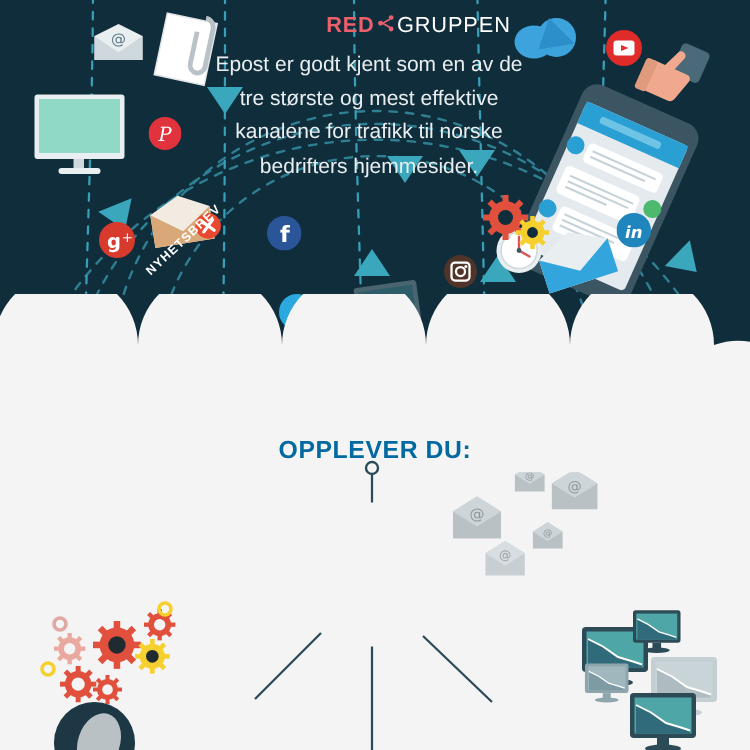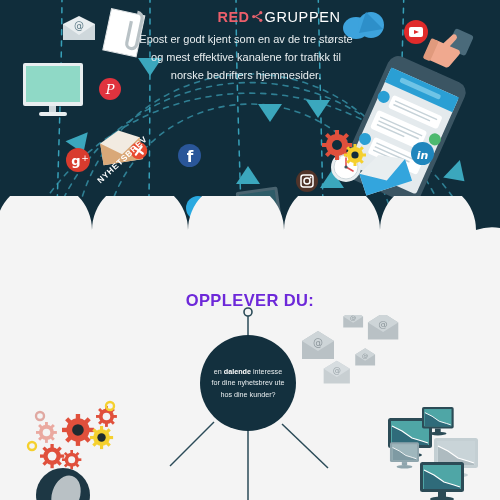--- a/index.html
+++ b/index.html
@@ -39,21 +39,21 @@
   #logo .gruppen { color: #ffffff; }
   #logo .share {
     display: inline-block; vertical-align: -1px;
     width: 13px; height: 13px; margin: 0 1px;
   }
 
   .hero-para {
     position: absolute; left: 138px; width: 216px;
     color: #e9eef0;
     text-align: center;
-    font-size: 11px; line-height: 1.62;
+    font-size: 14px; line-height: 1.62;
     z-index: 8;
   }
   #para1 { top: 31px; }
   #para2 { top: 79px; }
   .hero-para b { color: #ffffff; font-weight: 700; }
 
   #nyhetsbrev {
     position: absolute; left: 95px; top: 178px;
     color: #ffffff; font-size: 8.3px; font-weight: 700;
     letter-spacing: .8px;
@@ -72,21 +72,21 @@
   .ico { position: absolute; z-index: 6; }
 
   
   #lower {
     position: absolute; left: 0; top: 240px;
     width: 500px; height: 260px;
   }
   #opplever {
     position: absolute; left: 0; top: 51px; width: 500px;
     text-align: center;
-    color: #6d28d9;
+    color: #0369a1;
     font-size: 16.5px; font-weight: 700; letter-spacing: .4px;
   }
   #connectors { position: absolute; left: 0; top: 0; width: 500px; height: 260px; }
 
   .bubble-center {
     position: absolute; left: 200px; top: 95px;
     width: 96px; height: 96px; border-radius: 50%;
     background: #13303e;
     display: flex; align-items: center; justify-content: center;
     text-align: center;
@@ -405,25 +405,20 @@
         </g>
         <g transform="translate(22,44) scale(0.82)">
           <path d="M2 12 L18 2 L34 12 L34 30 L2 30 Z" fill="#c8cfd2"></path>
           <path d="M2 12 L18 2 L34 12 L18 22 Z" fill="#d7dde0"></path>
           <text x="18" y="17" font-size="10" fill="#9aa4a9" text-anchor="middle" font-family="DejaVu Sans, sans-serif">@</text>
         </g>
       </g>
         </svg>
     </div>
 
-    <div class="bubble-center">
-      <span>
-        <span>en </span><b>dalende</b><span> interesse for dine nyhetsbrev ute hos dine kunder?</span>
-      </span>
-    </div>
 
     <div class="ico" style="left:18px; top:160px; width:112px; height:100px; z-index:3;">
       <svg viewBox="0 0 112 100">
           <g>
         <g transform="translate(44,14) scale(1.45)">
           <g fill="#e0503c">
                 <circle cx="11" cy="11" r="8"></circle>
             <rect x="9.5" y="0" width="3" height="22"></rect>
                 <rect x="0" y="9.5" width="22" height="3"></rect>
             <rect x="9.5" y="0" width="3" height="22" transform="rotate(45 11 11)"></rect>

